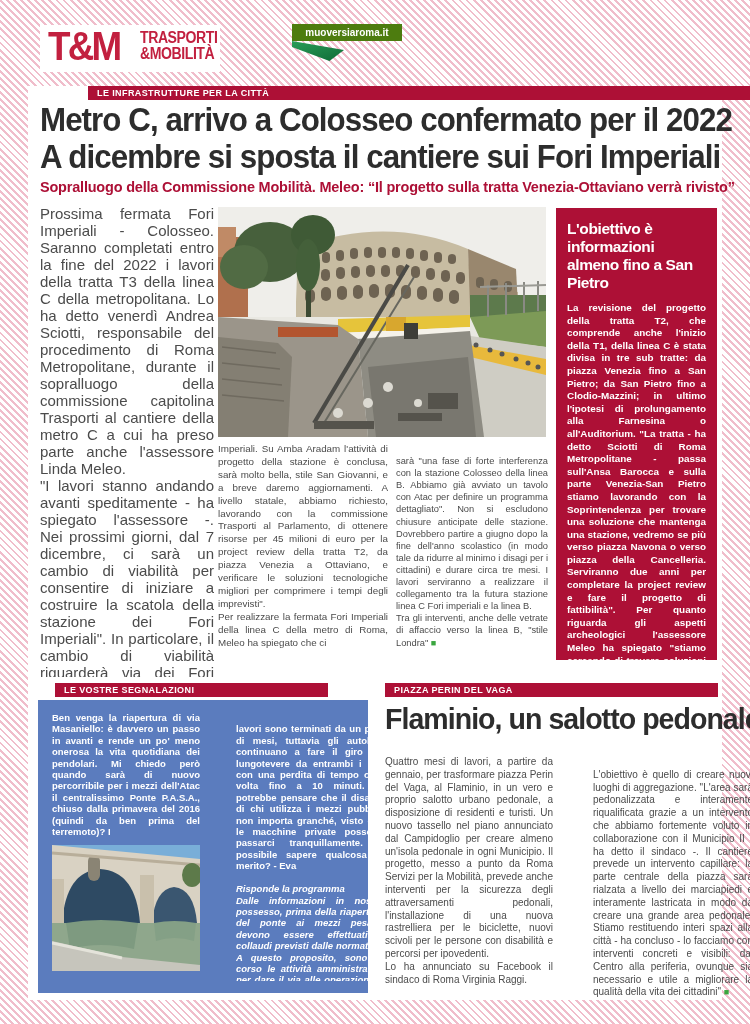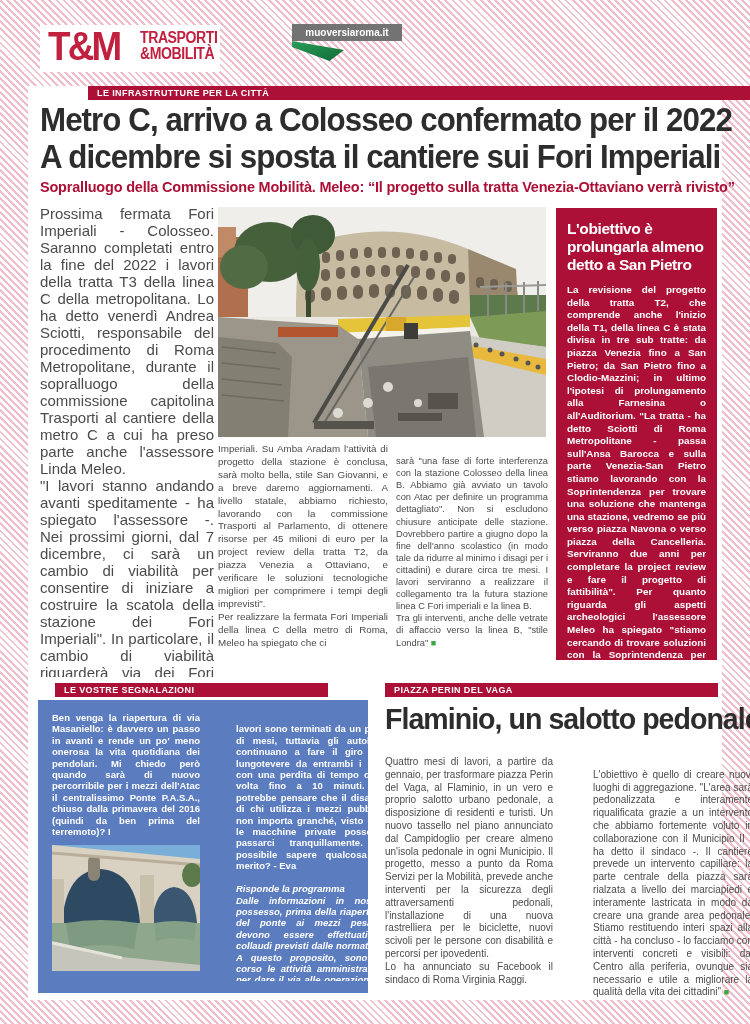--- a/index.html
+++ b/index.html
@@ -14,21 +14,21 @@
   
   #logo-box{ left:40px; top:25px; width:180px; height:47px; background:#ffffff; }
   #logo-tm{
     left:48px; top:24px; font-size:40px; font-weight:bold; color:#c2203f;
     letter-spacing:-3px; transform:scaleX(.92); transform-origin:0 0;
   }
   .logo-sub{ left:140px; font-size:16px; font-weight:bold; color:#c2203f;
     letter-spacing:-.5px; transform:scaleX(.88); transform-origin:0 0; white-space:nowrap;}
   #logo-sub1{ top:29px; } #logo-sub2{ top:45px; }
   #site-btn{
-    left:292px; top:24px; width:110px; height:17px; background:#737373;
+    left:292px; top:24px; width:110px; height:17px; background:#4d7c0f;
     color:#fff; font-size:10px; font-weight:bold; text-align:center; line-height:17px;
   }
   #ribbon{
     left:292px; top:41px; width:52px; height:20px;
     background:linear-gradient(160deg,#2a9d59,#0f6b36);
     clip-path:polygon(0 0,100% 45%,72% 100%,0 30%);
   }
   .kicker{
     background:#ad1036; color:#ffffff; font-size:9px; font-weight:bold;
     letter-spacing:.4px; line-height:14px; height:14px; padding-left:9px;
@@ -213,21 +213,21 @@
 </div>
 
 <div class="abs body-text" id="col2">Imperiali. Su Amba Aradam l'attività di progetto della stazione è conclusa, sarà molto bella, stile San Giovanni, e a breve daremo aggiornamenti. A livello statale, abbiamo richiesto, lavorando con la commissione Trasporti al Parlamento, di ottenere risorse per 45 milioni di euro per la project review della tratta T2, da piazza Venezia a Ottaviano, e verificare le soluzioni tecnologiche migliori per comprimere i tempi degli imprevisti".
 Per realizzare la fermata Fori Imperiali della linea C della metro di Roma, Meleo ha spiegato che ci</div>
 <div class="abs body-text" id="col3">
   <span>sarà "una fase di forte interferenza con la stazione Colosseo della linea B. Abbiamo già avviato un tavolo con Atac per definire un programma dettagliato". Non si escludono chiusure anticipate delle stazione. Dovrebbero partire a giugno dopo la fine dell'anno scolastico (in modo tale da ridurre al minimo i disagi per i cittadini) e durare circa tre mesi. I lavori serviranno a realizzare il collegamento tra la futura stazione linea C Fori imperiali e la linea B.
 Tra gli interventi, anche delle vetrate di affaccio verso la linea B, "stile Londra" </span><span class="endmark">■</span>
 </div>
 
 <div class="abs" id="sidebar">
-  <div id="sidebar-title">L'obiettivo è prolungarla almeno detto a San Pietro</div>
+  <div id="sidebar-title">L'obiettivo è informazioni almeno fino a San Pietro</div>
   <div id="sidebar-body">La revisione del progetto della tratta T2, che comprende anche l'inizio della T1, della linea C è stata divisa in tre sub tratte: da piazza Venezia fino a San Pietro; da San Pietro fino a Clodio-Mazzini; in ultimo l'ipotesi di prolungamento alla Farnesina o all'Auditorium. "La tratta - ha detto Sciotti di Roma Metropolitane - passa sull'Ansa Barocca e sulla parte Venezia-San Pietro stiamo lavorando con la Soprintendenza per trovare una soluzione che mantenga una stazione, vedremo se più verso piazza Navona o verso piazza della Cancelleria. Serviranno due anni per completare la project review e fare il progetto di fattibilità". Per quanto riguarda gli aspetti archeologici l'assessore Meleo ha spiegato "stiamo cercando di trovare soluzioni con la Soprintendenza per minimizzare l'impatto e realizzare una stazione tra Venezia e Castel Sant'Angelo".</div>
 </div>
 
 <div class="abs kicker" id="kicker-segnalazioni">LE VOSTRE SEGNALAZIONI</div>
 <div class="abs" id="bluebox">
   <div class="blue-col" id="blue-col1">Ben venga la riapertura di via Masaniello: è davvero un passo in avanti e rende un po' meno onerosa la vita quotidiana dei pendolari. Mi chiedo però quando sarà di nuovo percorribile per i mezzi dell'Atac il centralissimo Ponte P.A.S.A., chiuso dalla primavera del 2016 (quindi da ben prima del terremoto)? I</div>
   <div class="blue-col" id="blue-col2">
     <span>lavori sono terminati da un paio di mesi, tuttavia gli autobus continuano a fare il giro del lungotevere da entrambi i lati, con una perdita di tempo ogni volta fino a 10 minuti. Si potrebbe pensare che il disagio di chi utilizza i mezzi pubblici non importa granché, visto che le macchine private possono passarci tranquillamente. È possibile sapere qualcosa in merito? - Eva
 </span>
     <span class="italic">Risponde la programma</span><span class="italic">

